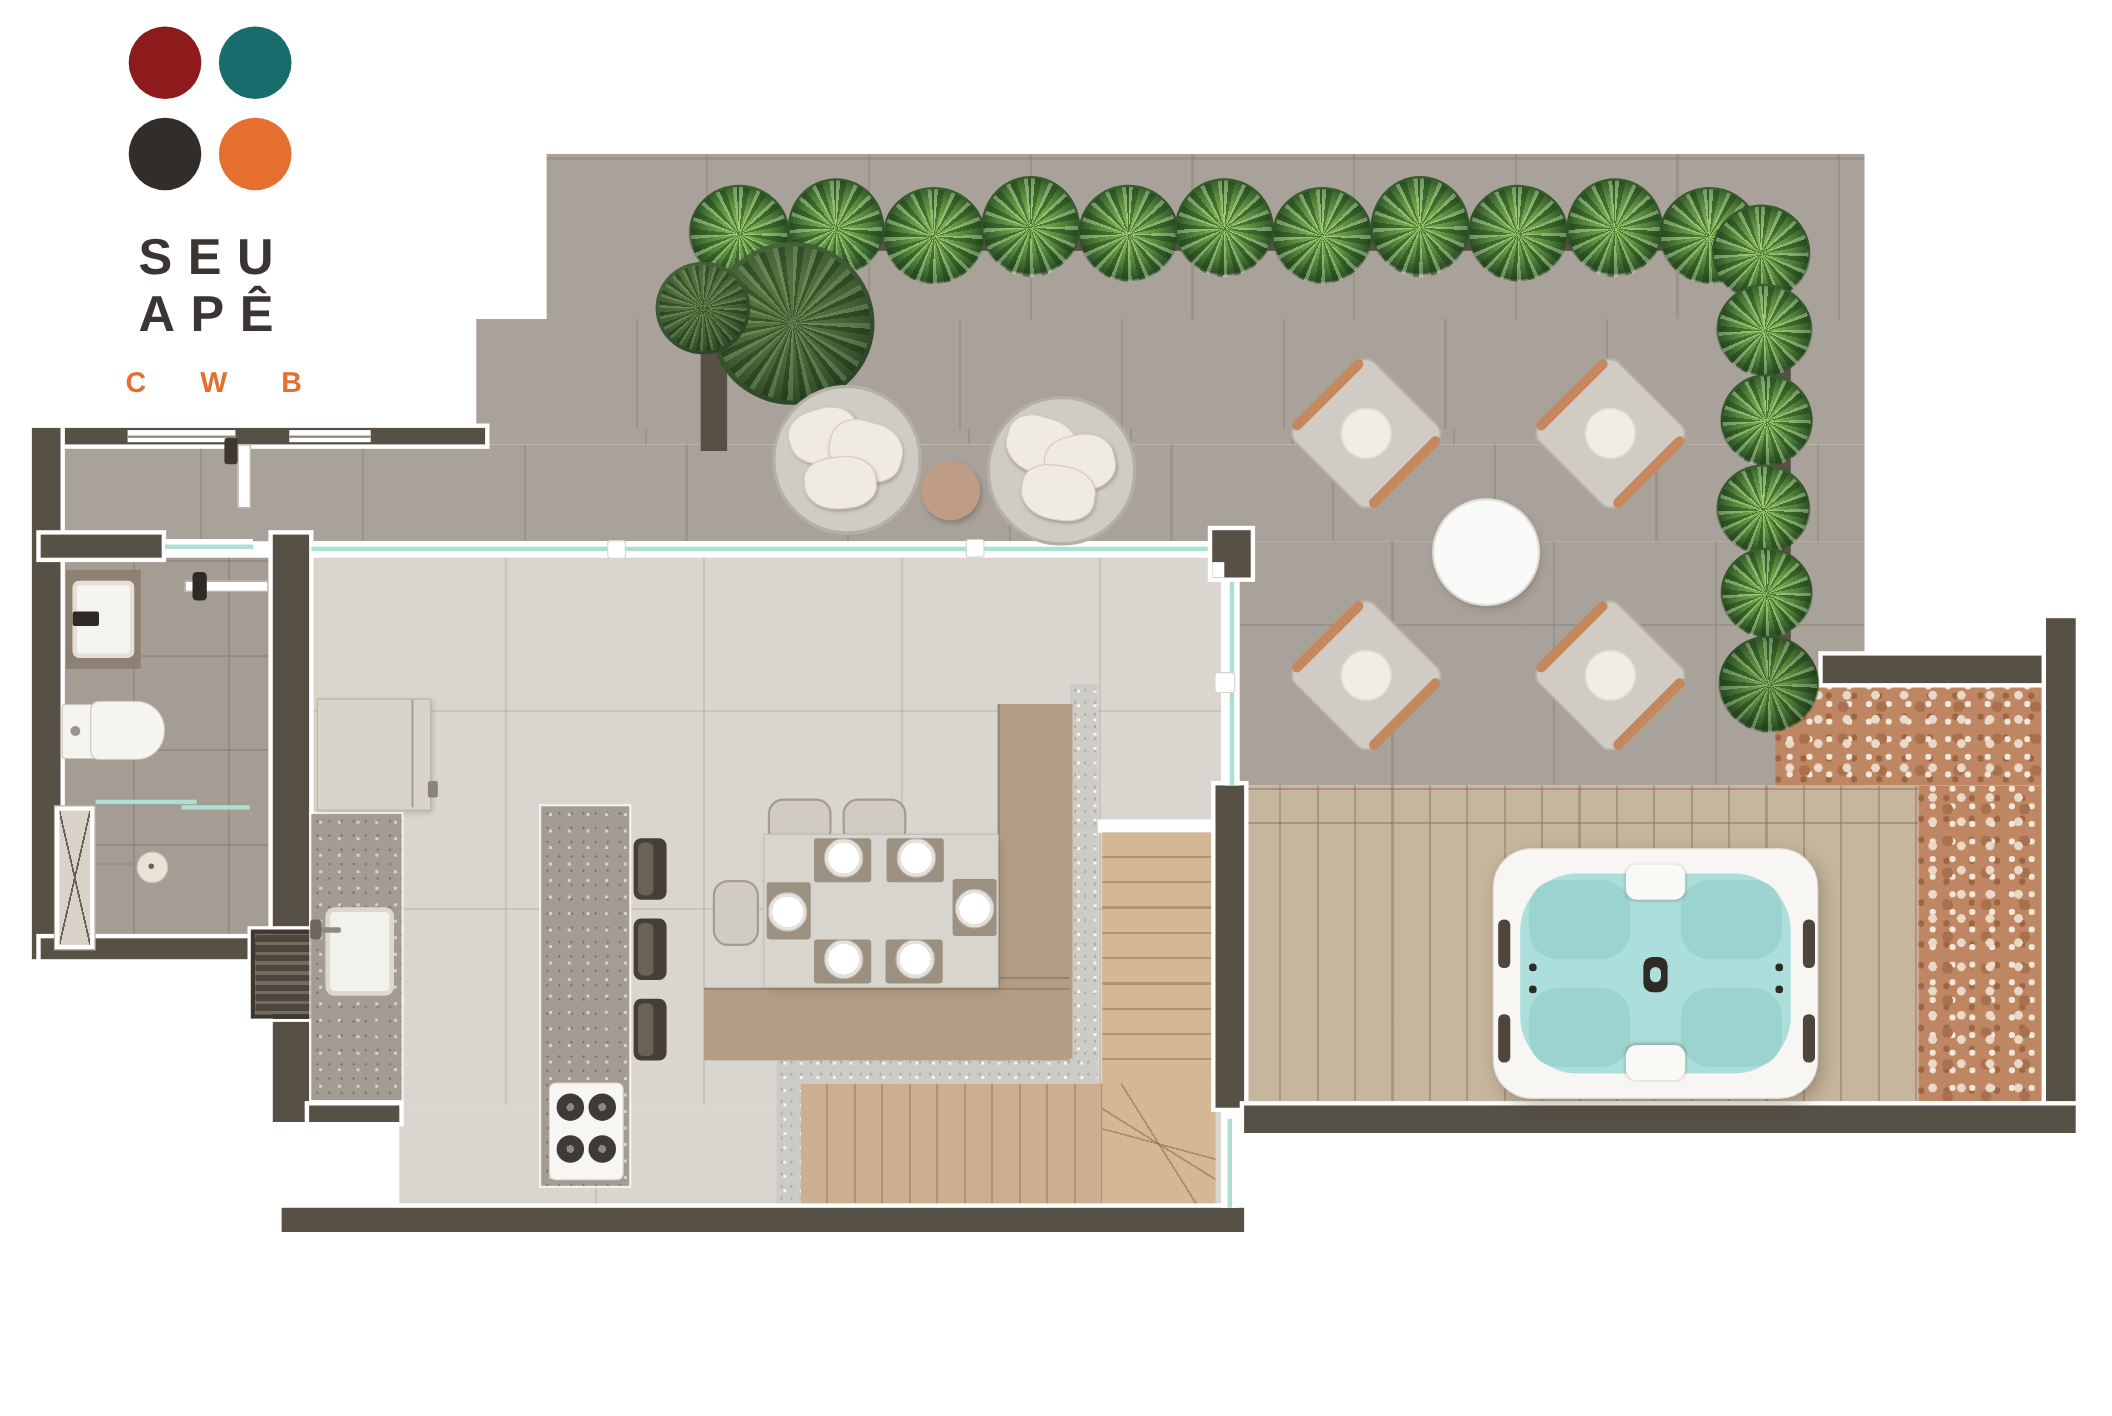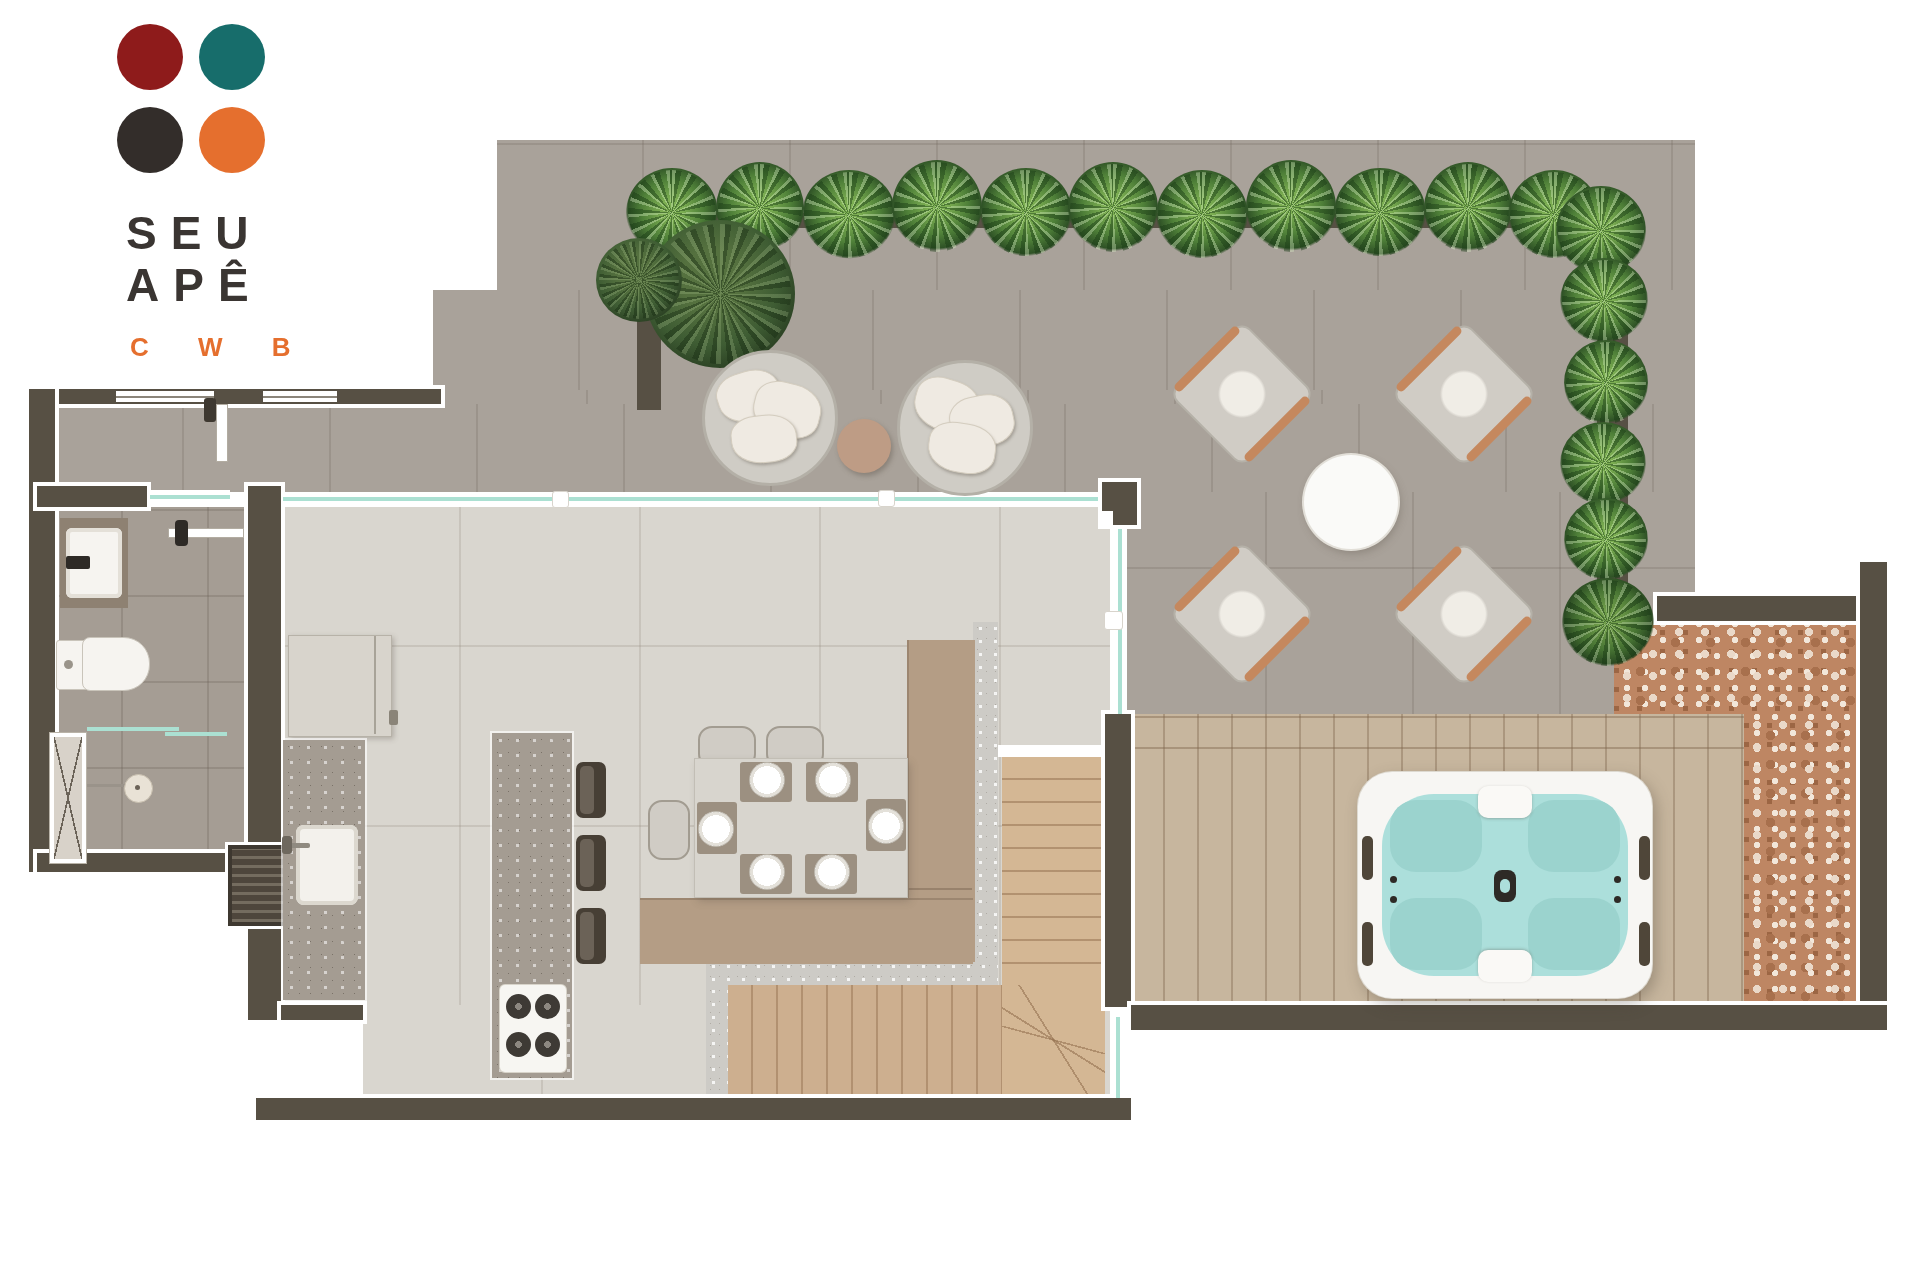--- a/index.html
+++ b/index.html
@@ -87,21 +87,21 @@
 </head>
 <body>
 
 <div class="abs" style="left:0;top:0;width:360px;height:380px;">
   <div class="abs logo-dot" style="left:117px;top:24px;background:var(--logo-red,#8E1B1B);"></div>
   <div class="abs logo-dot" style="left:199px;top:24px;background:var(--logo-teal,#176D6B);"></div>
   <div class="abs logo-dot" style="left:117px;top:107px;background:var(--logo-dark,#332D2A);"></div>
   <div class="abs logo-dot" style="left:199px;top:107px;background:var(--logo-orange,#E56F2E);"></div>
   <div class="abs logo-word" style="left:126px;top:206px;">SEU</div>
   <div class="abs logo-word" style="left:126px;top:258px;">APÊ</div>
-  <div class="abs logo-sub" style="left:130px;top:332px;">C W B</div>
+  <div class="abs logo-sub" style="left:114px;top:332px;">C W B</div>
 </div>
 
 <div class="abs terr" style="left:497px;top:140px;width:1198px;height:150px;"></div>
 <div class="abs terr" style="left:433px;top:290px;width:1262px;height:100px;"></div>
 <div class="abs terr" style="left:441px;top:390px;width:1254px;height:14px;"></div>
 <div class="abs terr" style="left:37px;top:404px;width:1658px;height:88px;"></div>
 <div class="abs terr" style="left:1120px;top:492px;width:575px;height:222px;"></div>
 <div class="abs infloor" style="left:281px;top:507px;width:829px;height:498px;"></div>
 <div class="abs infloor" style="left:363px;top:1005px;width:747px;height:93px;"></div>
 <div class="abs bathfloor" style="left:37px;top:507px;width:211px;height:346px;"></div>

